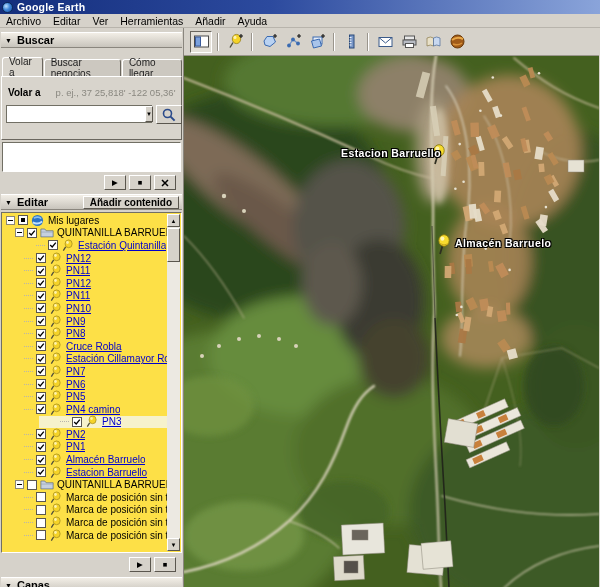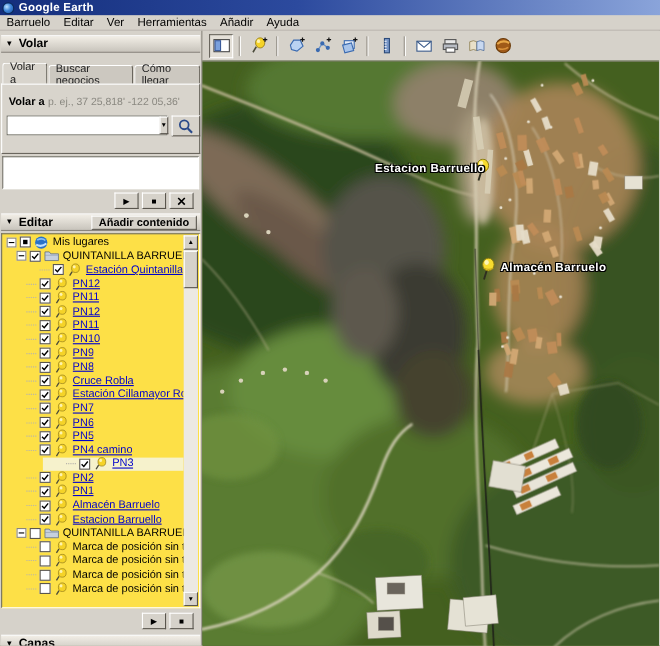--- a/index.html
+++ b/index.html
@@ -35,21 +35,21 @@
   .tabs { position:absolute; top:29px; left:2px; height:20px; display:flex; align-items:flex-end; }
   .tab { height:18px; font-size:10px; display:flex; align-items:center; justify-content:center;
     background:#ccc8c0; border:1px solid; border-color:#fff #6a665e #b8b4ac #fff;
     border-radius:3px 3px 0 0; padding:0 6px; margin-right:1px; color:#222; }
   .tab.active { height:20px; background:#d8d4cc; border-bottom:1px solid #d8d4cc; font-weight:normal; }
 
   .tab-panel { position:absolute; top:48px; left:1px; width:181px; height:64px;
     background:#d8d4cc; border:1px solid; border-color:#fff #6a665e #6a665e #fff; }
   .flyto-line { position:absolute; top:10px; left:6px; font-size:10px; white-space:nowrap; }
   .flyto-line b { color:#000; }
-  .flyto-line .hint { color:#8a8880; margin-left:3px; font-size:9.5px; }
+  .flyto-line .hint { color:#8a8880; margin-left:15px; font-size:9.5px; }
   .combo-row { position:absolute; top:28px; left:4px; display:flex; }
   .combo { width:146px; height:18px; background:#fff; border:1px solid #716f64;
     display:flex; position:relative; }
   .combo input { flex:1; border:none; outline:none; font-size:10px; padding:1px 3px;
     font-family:"Liberation Sans",sans-serif; }
   .combo .drop { width:15px; height:16px; background:#d6d2ca; border:1px solid;
     border-color:#fff #5a564e #5a564e #fff; display:flex; align-items:center;
     justify-content:center; font-size:6px; }
   .btn { background:#d6d2ca; border:1px solid; border-color:#fff #5a564e #5a564e #fff;
     display:flex; align-items:center; justify-content:center; cursor:default; }
@@ -106,35 +106,35 @@
 </style>
 </head>
 <body>
 
 <div class="titlebar">
   <div class="ge-ico"></div>
   <div class="title">Google Earth</div>
 </div>
 
 <div class="menubar" id="menubar">
-    <span>Barruelo</span>
+    <span>Archivo</span>
     <span>Editar</span>
     <span>Ver</span>
     <span>Herramientas</span>
     <span>Añadir</span>
     <span>Ayuda</span>
   </div>
 
 <div class="main">
 
   <div class="sidebar">
 
     <div class="panel-header hdr-buscar">
       <span class="tri">▼</span>
-      <span>Volar</span>
+      <span>Buscar</span>
     </div>
 
     <div class="tabs" id="searchTabs">
         <div class="tab active">Volar a</div>
         <div class="tab">Buscar negocios</div>
         <div class="tab">Cómo llegar</div>
       </div>
 
     <div class="tab-panel">
       <div class="flyto-line">

